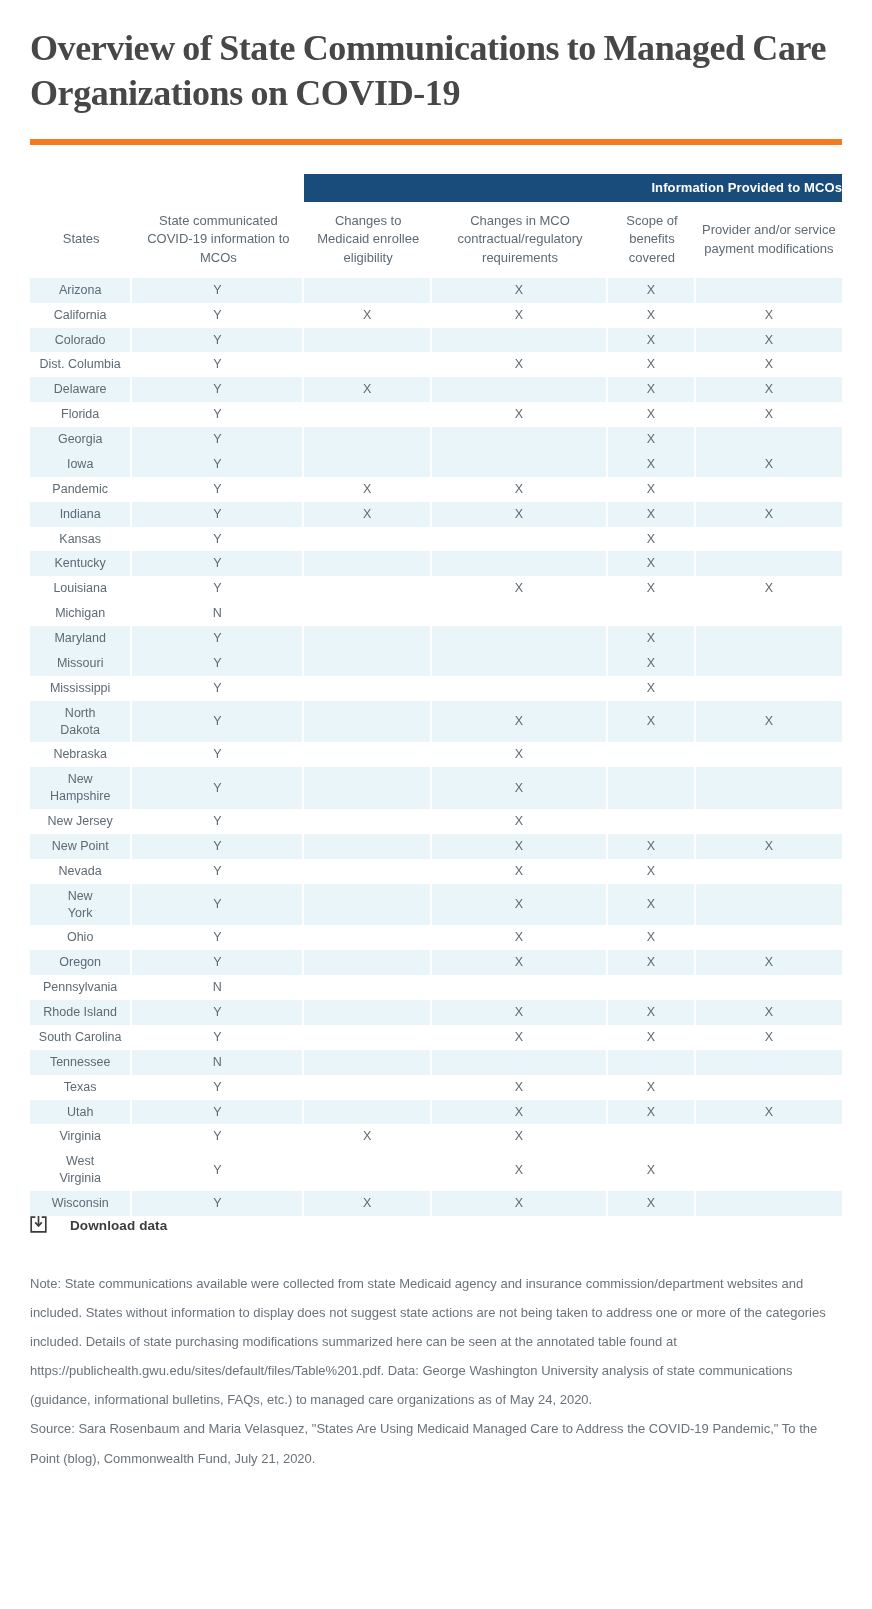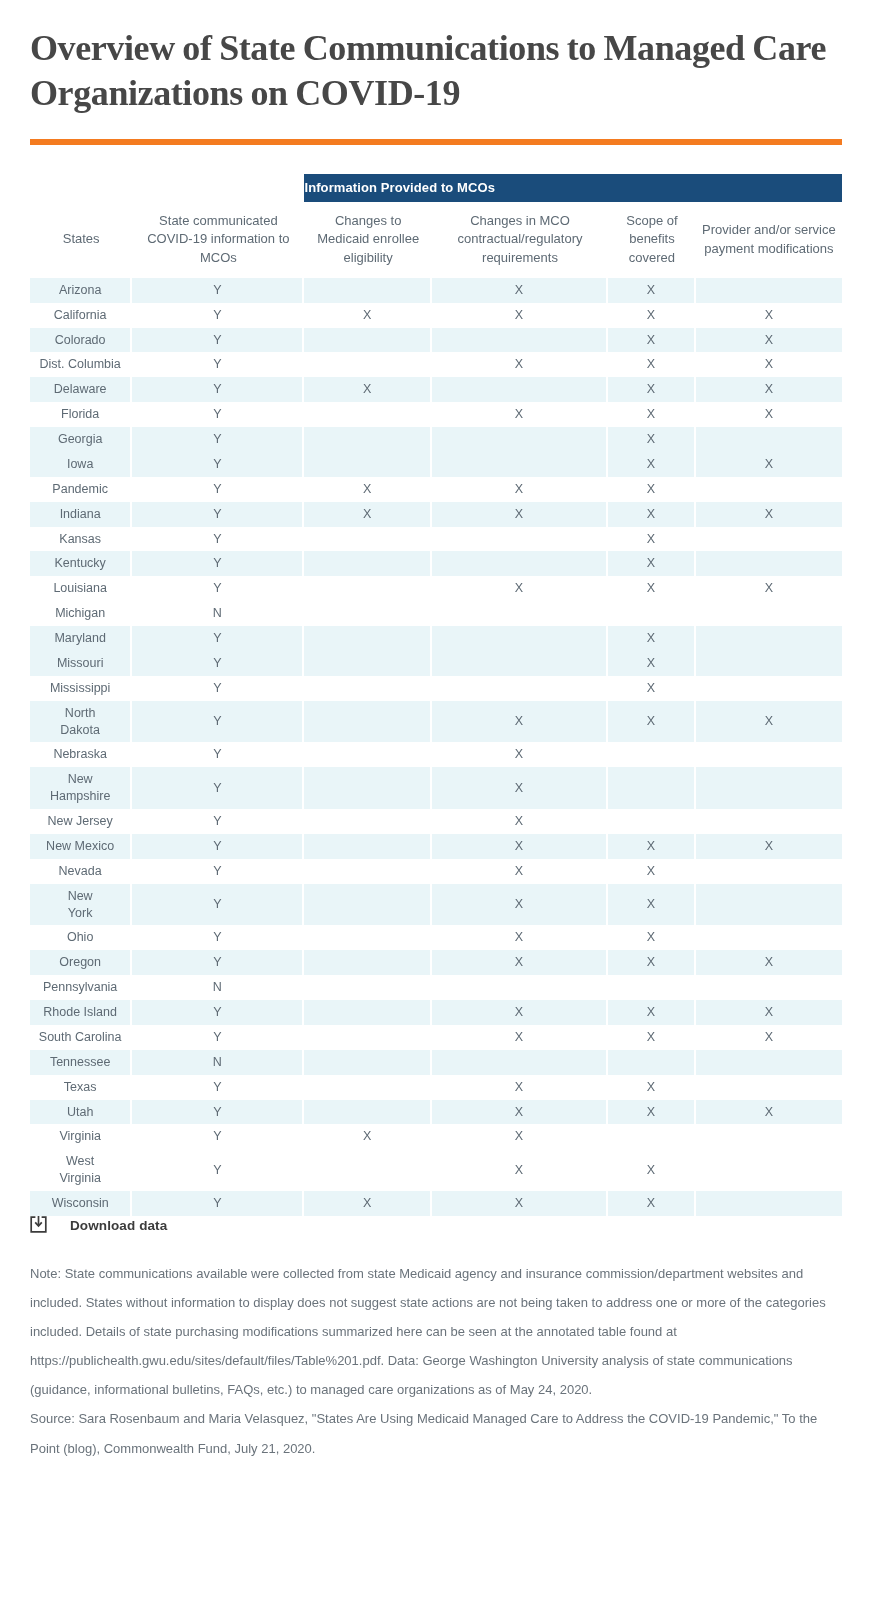--- a/index.html
+++ b/index.html
@@ -28,22 +28,22 @@
     border-collapse: separate;
     border-spacing: 0;
     table-layout: fixed;
     margin-top: 29px;
   }
   th.band {
     background: #1A4C7B;
     color: #ffffff;
     font-size: 13px;
     font-weight: 700;
-    text-align: left;
-    padding: 6px 7px 7px 0;
+    text-align: right;
+    padding: 6px 0 7px 0;
     letter-spacing: 0.1px;
   }
   th.corner { background: transparent; }
   tr.col-headers th {
     font-weight: 400;
     font-size: 13px;
     line-height: 1.4;
     color: #5E6A74;
     text-align: center;
     vertical-align: middle;
@@ -77,21 +77,21 @@
     color: #3C3C3C;
     letter-spacing: 0.1px;
   }
 
   p.note, p.source {
     font-size: 13px;
     line-height: 2.24;
     color: #6A737B;
     margin: 0;
   }
-  p.note { margin-top: 26px; }
+  p.note { margin-top: 36px; }
 </style>
 </head>
 <body>
 
 <div class="container">
 
   <h1 class="page-title">Overview of State Communications to Managed Care Organizations on COVID-19</h1>
 
   <div class="rule"></div>
 
@@ -284,21 +284,21 @@
         </tr>
         <tr class="even">
           <td>New Jersey</td>
           <td>Y</td>
           <td></td>
           <td>X</td>
           <td></td>
           <td></td>
         </tr>
         <tr class="odd">
-          <td>New Mexico</td>
+          <td>New Point</td>
           <td>Y</td>
           <td></td>
           <td>X</td>
           <td>X</td>
           <td>X</td>
         </tr>
         <tr class="even">
           <td>Nevada</td>
           <td>Y</td>
           <td></td>

